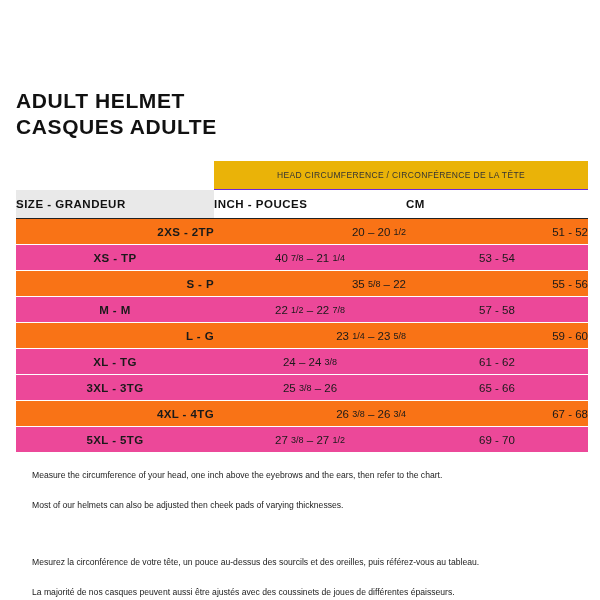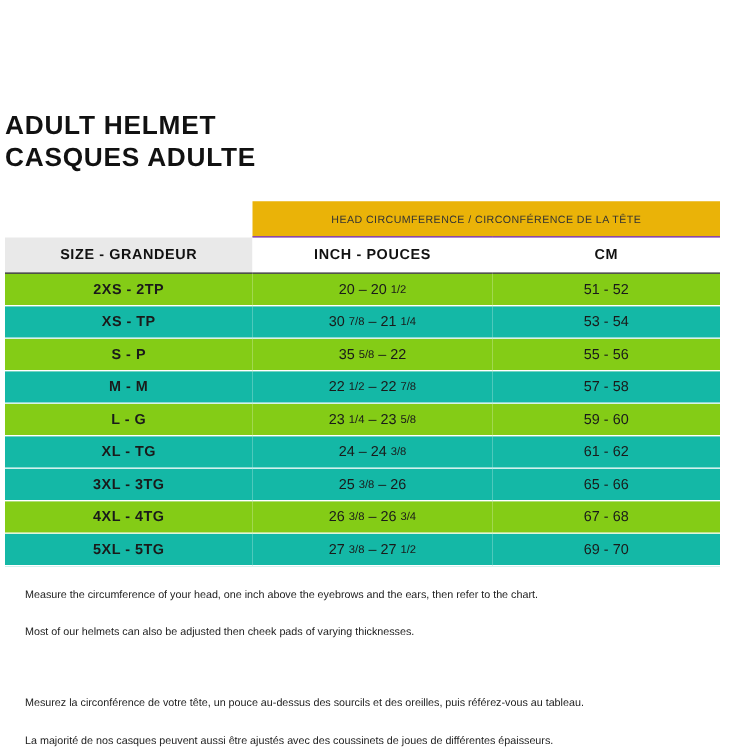--- a/index.html
+++ b/index.html
@@ -12,21 +12,21 @@
     background: #ffffff;
     font-family: "Liberation Sans", sans-serif;
     color: #1a1a1a;
     overflow: hidden;
   }
   .page {
     position: relative;
     width: 600px;
     height: 600px;
     box-sizing: border-box;
-    padding: 0 4px;
+    padding: 0 16px;
   }
   .titles {
     padding-top: 88px;
   }
   .title-line {
     font-size: 21px;
     font-weight: bold;
     letter-spacing: 0.6px;
     line-height: 1.22;
     color: #111111;
@@ -58,21 +58,20 @@
     background: #eab308;
     border-bottom: 1px solid #6d28d9;
   }
 
   .col-head td {
     height: 28px;
     padding: 0;
     font-size: 11.5px;
     font-weight: bold;
     letter-spacing: 0.5px;
-    text-align: center;
     vertical-align: middle;
     border-bottom: 1.6px solid #222222;
     color: #111111;
     background: #ffffff;
   }
   .col-head td.lead {
     background: #e9e9e9;
   }
 
   tbody tr td {
@@ -81,22 +80,22 @@
     text-align: center;
     vertical-align: middle;
     font-size: 11.5px;
     color: #1a1a1a;
     border-bottom: 1px solid #ffffff;
   }
   tbody tr td.size {
     font-weight: bold;
     letter-spacing: 0.4px;
   }
-  tbody tr.odd td { background: #84cc16; }
-  tbody tr.even td { background: #14b8a6; }
+  tbody tr.odd td { background: #f97316; text-align: right; }
+  tbody tr.even td { background: #ec4899; }
 
   .frac {
     font-size: 9px;
     vertical-align: 0.12em;
     letter-spacing: 0;
   }
 
   .notes {
     margin-top: 13px;
     width: 572px;
@@ -139,21 +138,21 @@
       </tr>
     </thead>
     <tbody>
       <tr class="odd">
         <td class="size">2XS - 2TP</td>
         <td><span>20 – 20 </span><span class="frac">1/2</span></td>
         <td>51 - 52</td>
       </tr>
       <tr class="even">
         <td class="size">XS - TP</td>
-        <td><span>30 </span><span class="frac">7/8</span><span> – 21 </span><span class="frac">1/4</span></td>
+        <td><span>40 </span><span class="frac">7/8</span><span> – 21 </span><span class="frac">1/4</span></td>
         <td>53 - 54</td>
       </tr>
       <tr class="odd">
         <td class="size">S - P</td>
         <td><span>35 </span><span class="frac">5/8</span><span> – 22</span></td>
         <td>55 - 56</td>
       </tr>
       <tr class="even">
         <td class="size">M - M</td>
         <td><span>22 </span><span class="frac">1/2</span><span> – 22 </span><span class="frac">7/8</span></td>

